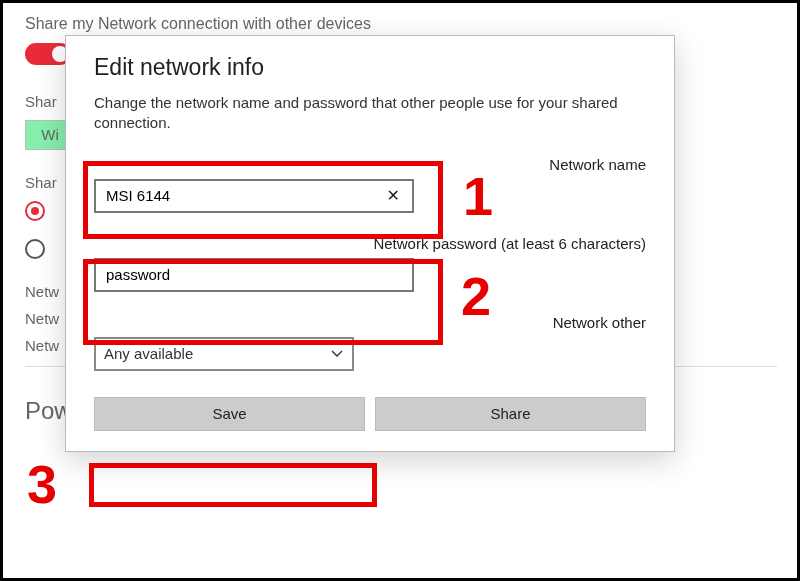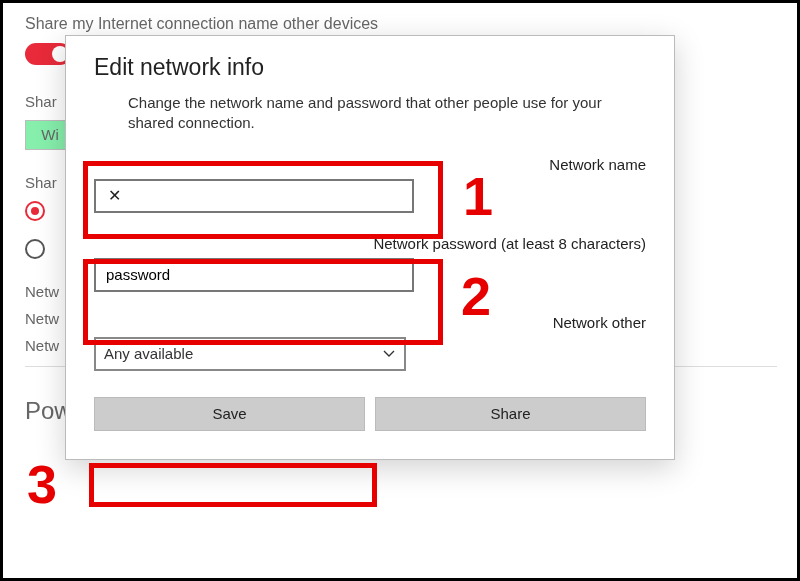--- a/index.html
+++ b/index.html
@@ -87,34 +87,33 @@
   }
 
   .dialog {
     position: absolute;
     left: 62px;
     top: 32px;
     width: 610px;
     background: #fff;
     border: 1px solid #bbb;
     box-shadow: 0 8px 28px rgba(0,0,0,0.18);
-    padding: 18px 28px 28px 28px;
+    padding: 18px 28px 20px 28px;
   }
   .dlg-title {
     font-size: 23px;
     font-weight: 400;
     color: #222;
     margin-bottom: 12px;
   }
   .dlg-desc {
     font-size: 15px;
     color: #333;
     margin-bottom: 22px;
     line-height: 1.35;
-    margin-left: 34px;
   }
   .field-label {
     font-size: 15px;
     margin-bottom: 6px;
     color: #222;
     text-align: right;
   }
   .field-wrap { margin-bottom: 22px; }
   .text-input {
     width: 320px;
@@ -135,21 +134,21 @@
     width: 100%;
     background: transparent;
   }
   .clear-x {
     font-size: 16px;
     padding: 0 4px;
     cursor: pointer;
     color: #222;
   }
   .select-box {
-    width: 312px;
+    width: 260px;
     height: 34px;
     border: 2px solid #888;
     padding: 0 8px;
     font-size: 15px;
     background: #fff;
     display: flex;
     align-items: center;
     justify-content: space-between;
     cursor: pointer;
   }
@@ -185,21 +184,21 @@
     font-weight: 900;
     font-size: 54px;
     font-family: Arial, sans-serif;
     pointer-events: none;
   }
 </style>
 </head>
 <body>
 
 <div class="bg">
-  <div class="bg-title">Share my Internet connection name other devices</div>
+  <div class="bg-title">Share my Network connection with other devices</div>
   <div class="toggle-on"></div>
 
   <div class="bg-subhead">Shar</div>
   <div class="bg-row">
     <span class="bg-box">Wi</span>
   </div>
   <div style="height:14px"></div>
   <div class="bg-subhead">Shar</div>
   <div class="bg-radio">
     <span class="radio radio-checked"></span>
@@ -216,26 +215,27 @@
   <div class="bg-heading2">Power saving</div>
 </div>
 
 <div class="dialog">
   <div class="dlg-title">Edit network info</div>
   <div class="dlg-desc">Change the network name and password that other people use for your shared connection.</div>
 
   <div class="field-wrap">
     <div class="field-label">Network name</div>
     <div class="text-input">
+      <input type="text" value="MSI 6144" style="">
       <span class="clear-x">✕</span>
     </div>
   </div>
 
   <div class="field-wrap">
-    <div class="field-label">Network password (at least 8 characters)</div>
+    <div class="field-label">Network password (at least 6 characters)</div>
     <div class="text-input">
       <input type="text" value="password" style="">
     </div>
   </div>
 
   <div class="field-wrap" style="margin-bottom:0">
     <div class="field-label">Network other</div>
     <div class="select-box">
       <span>Any available</span>
       <span class="chevron">

